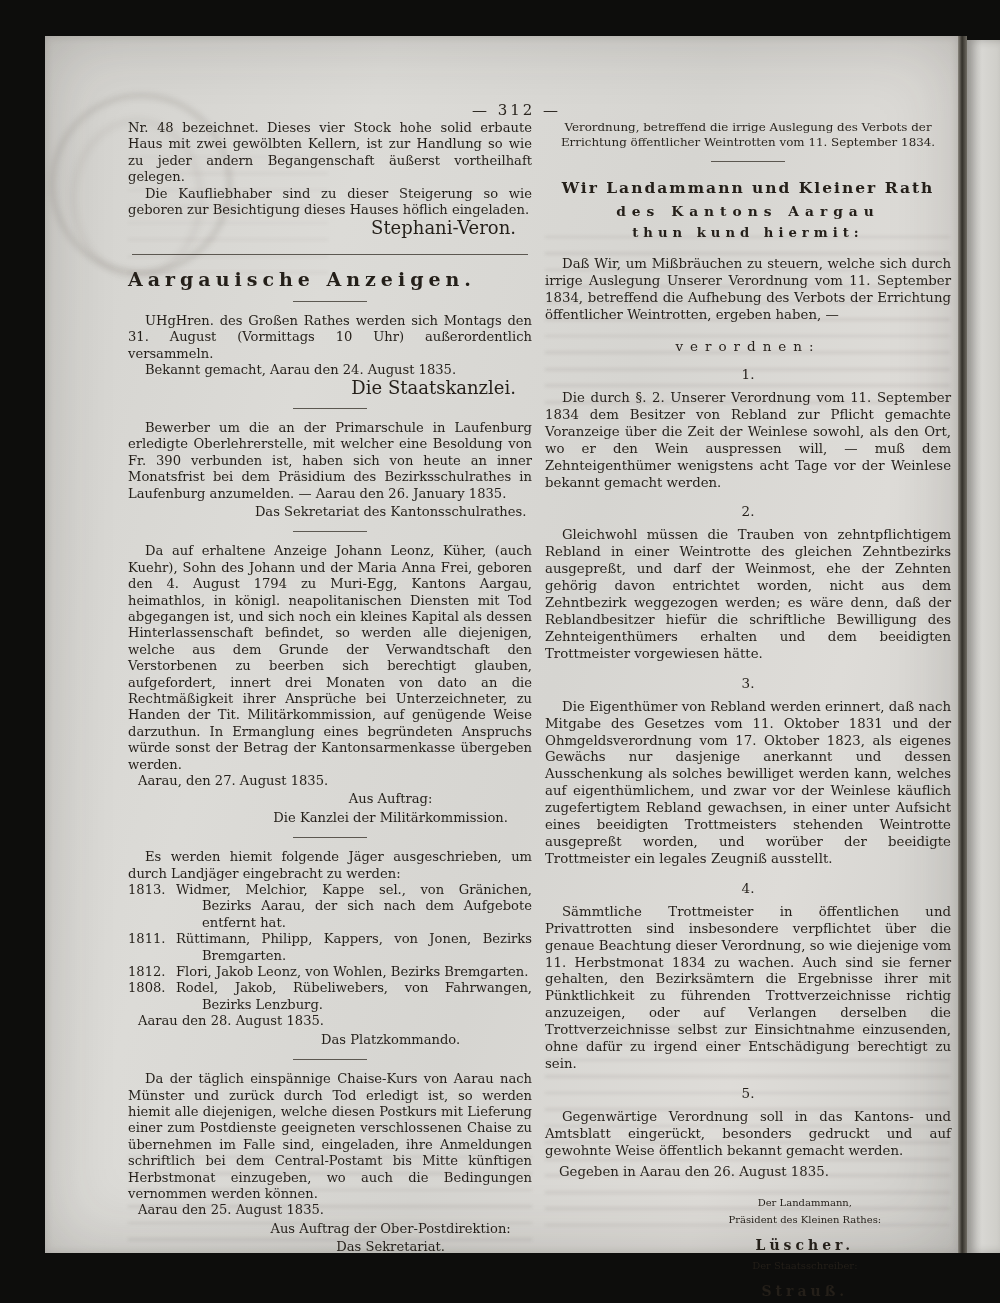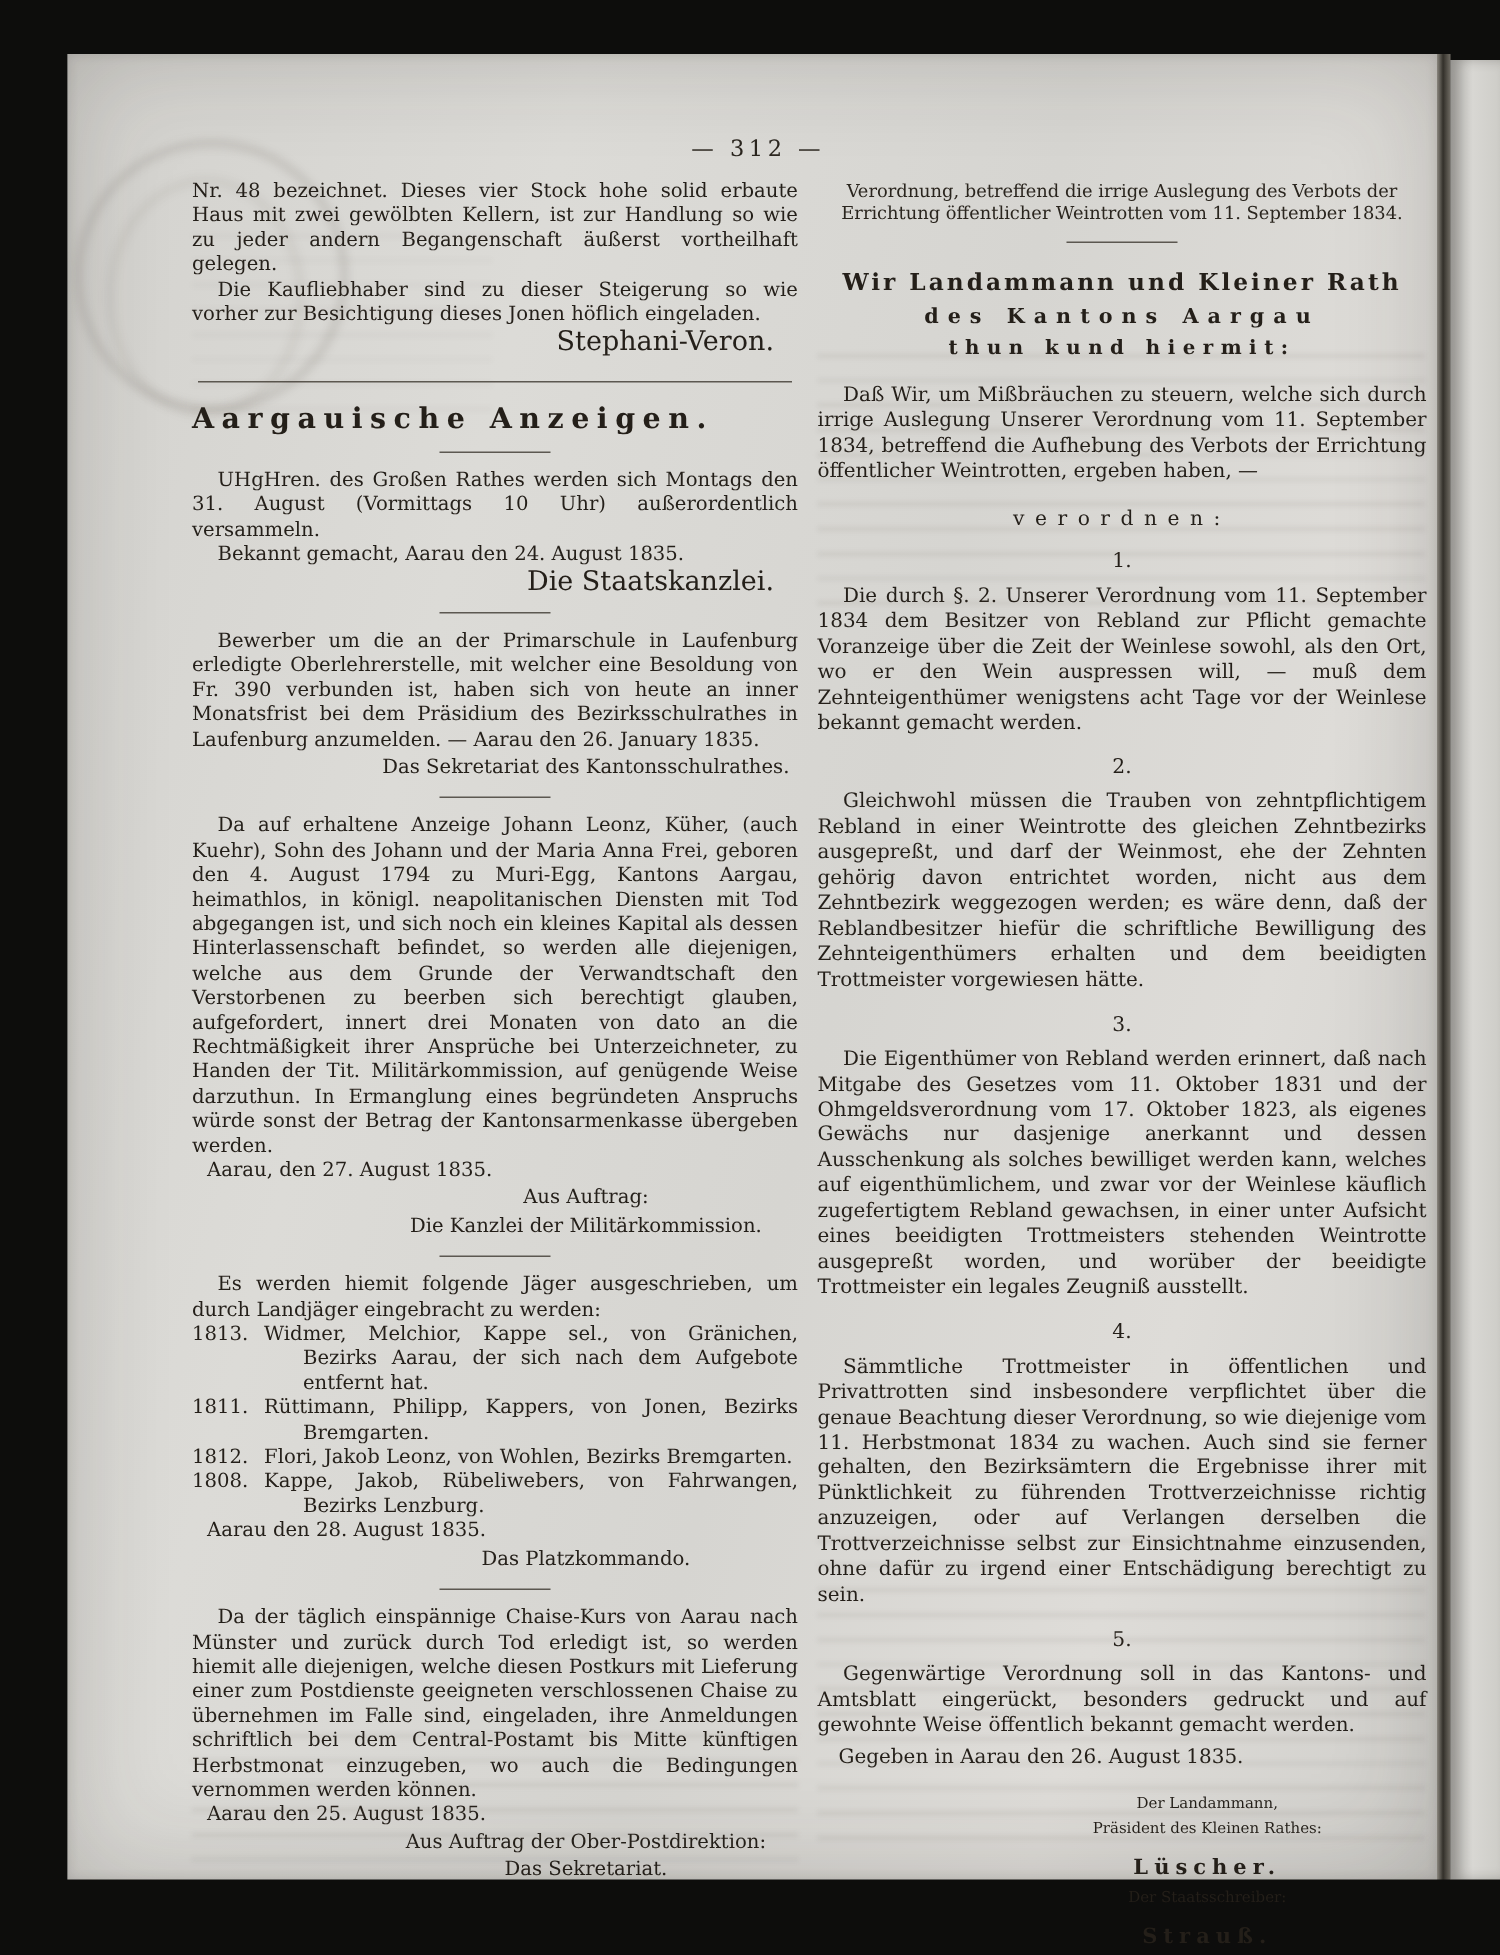--- a/index.html
+++ b/index.html
@@ -34,21 +34,21 @@
   }
   .bleed{
     position:absolute;filter:blur(1.8px);
     background:repeating-linear-gradient(180deg,
       rgba(95,88,78,0.10) 0px, rgba(95,88,78,0.10) 2.5px,
       transparent 2.5px, transparent 16.5px);
   }
   
   .pagenum{
     position:absolute;top:50px;left:0;width:100%;text-align:center;
-    font-size:15px;letter-spacing:3px;color:#2a251e;margin:4px;
+    font-size:15px;letter-spacing:3px;color:#2a251e;margin:15px;
   }
   .col{position:absolute;top:84px;}
   .col-left{left:83px;width:404px;}
   .col-right{left:500px;width:406px;}
 
   .body{font-size:13.1px;line-height:16.4px;text-align:justify;margin:0;}
   .indent{text-indent:17px;}
   .dateline{font-size:13.1px;line-height:16.4px;margin:0;text-indent:10px;text-align:left;}
   .sig-right{text-align:right;padding-right:16px;margin:2px 0 0 0;font-size:18px;line-height:16.4px;}
   .sig-mid{margin:2px 0 0 30%;width:70%;text-align:center;font-size:13.1px;line-height:16.4px;}
@@ -77,21 +77,21 @@
 <body>
 
 <div class="paper">
   <div class="stamp"></div>
   <div class="stamp-inner"></div>
 
   <p class="pagenum">—  312  —</p>
 
   <div class="col col-left">
     <p class="body">Nr. 48 bezeichnet.  Dieses vier Stock hohe solid erbaute Haus mit zwei gewölbten Kellern, ist zur Handlung so wie zu jeder andern Begangenschaft äußerst vortheilhaft gelegen.</p>
-    <p class="body indent">Die Kaufliebhaber sind zu dieser Steigerung so wie vorher zur Besichtigung dieses Jonen höflich eingeladen.</p>
+    <p class="body indent">Die Kaufliebhaber sind zu dieser Steigerung so wie geboren zur Besichtigung dieses Hauses höflich eingeladen.</p>
     <p class="sig-right">Stephani-Veron.</p>
 
     <hr class="rule-full">
 
     <h2 class="anzeigen">Aargauische Anzeigen.</h2>
     <hr class="rule-short">
 
     <p class="body indent">UHgHren. des Großen Rathes werden sich Montags den 31. August (Vormittags 10 Uhr) außerordentlich versammeln.</p>
     <p class="body indent">Bekannt gemacht, Aarau den 24. August 1835.</p>
     <p class="sig-right">Die Staatskanzlei.</p>
@@ -107,21 +107,21 @@
     <p class="dateline">Aarau, den 27. August 1835.</p>
     <p class="sig-mid">Aus Auftrag:</p>
     <p class="sig-mid">Die Kanzlei der Militärkommission.</p>
 
     <hr class="rule-short">
 
     <p class="body indent">Es werden hiemit folgende Jäger ausgeschrieben, um durch Landjäger eingebracht zu werden:</p>
     <p class="jitem"><span class="jnum">1813.</span><span>Widmer, Melchior, Kappe sel., von Gränichen, Bezirks Aarau, der sich nach dem Aufgebote entfernt hat.</span></p>
     <p class="jitem"><span class="jnum">1811.</span><span>Rüttimann, Philipp, Kappers, von Jonen, Bezirks Bremgarten.</span></p>
     <p class="jitem"><span class="jnum">1812.</span><span>Flori, Jakob Leonz, von Wohlen, Bezirks Bremgarten.</span></p>
-    <p class="jitem"><span class="jnum">1808.</span><span>Kappe, Jakob, Rübeliwebers, von Fahrwangen, Bezirks Lenzburg.</span></p>
+    <p class="jitem"><span class="jnum">1808.</span><span>Rodel, Jakob, Rübeliwebers, von Fahrwangen, Bezirks Lenzburg.</span></p>
     <p class="dateline">Aarau den 28. August 1835.</p>
     <p class="sig-mid">Das Platzkommando.</p>
 
     <hr class="rule-short">
 
     <p class="body indent">Da der täglich einspännige Chaise-Kurs von Aarau nach Münster und zurück durch Tod erledigt ist, so werden hiemit alle diejenigen, welche diesen Postkurs mit Lieferung einer zum Postdienste geeigneten verschlossenen Chaise zu übernehmen im Falle sind, eingeladen, ihre Anmeldungen schriftlich bei dem Central-Postamt bis Mitte künftigen Herbstmonat einzugeben, wo auch die Bedingungen vernommen werden können.</p>
     <p class="dateline">Aarau den 25. August 1835.</p>
     <p class="sig-mid">Aus Auftrag der Ober-Postdirektion:</p>
     <p class="sig-mid">Das Sekretariat.</p>
   </div>

